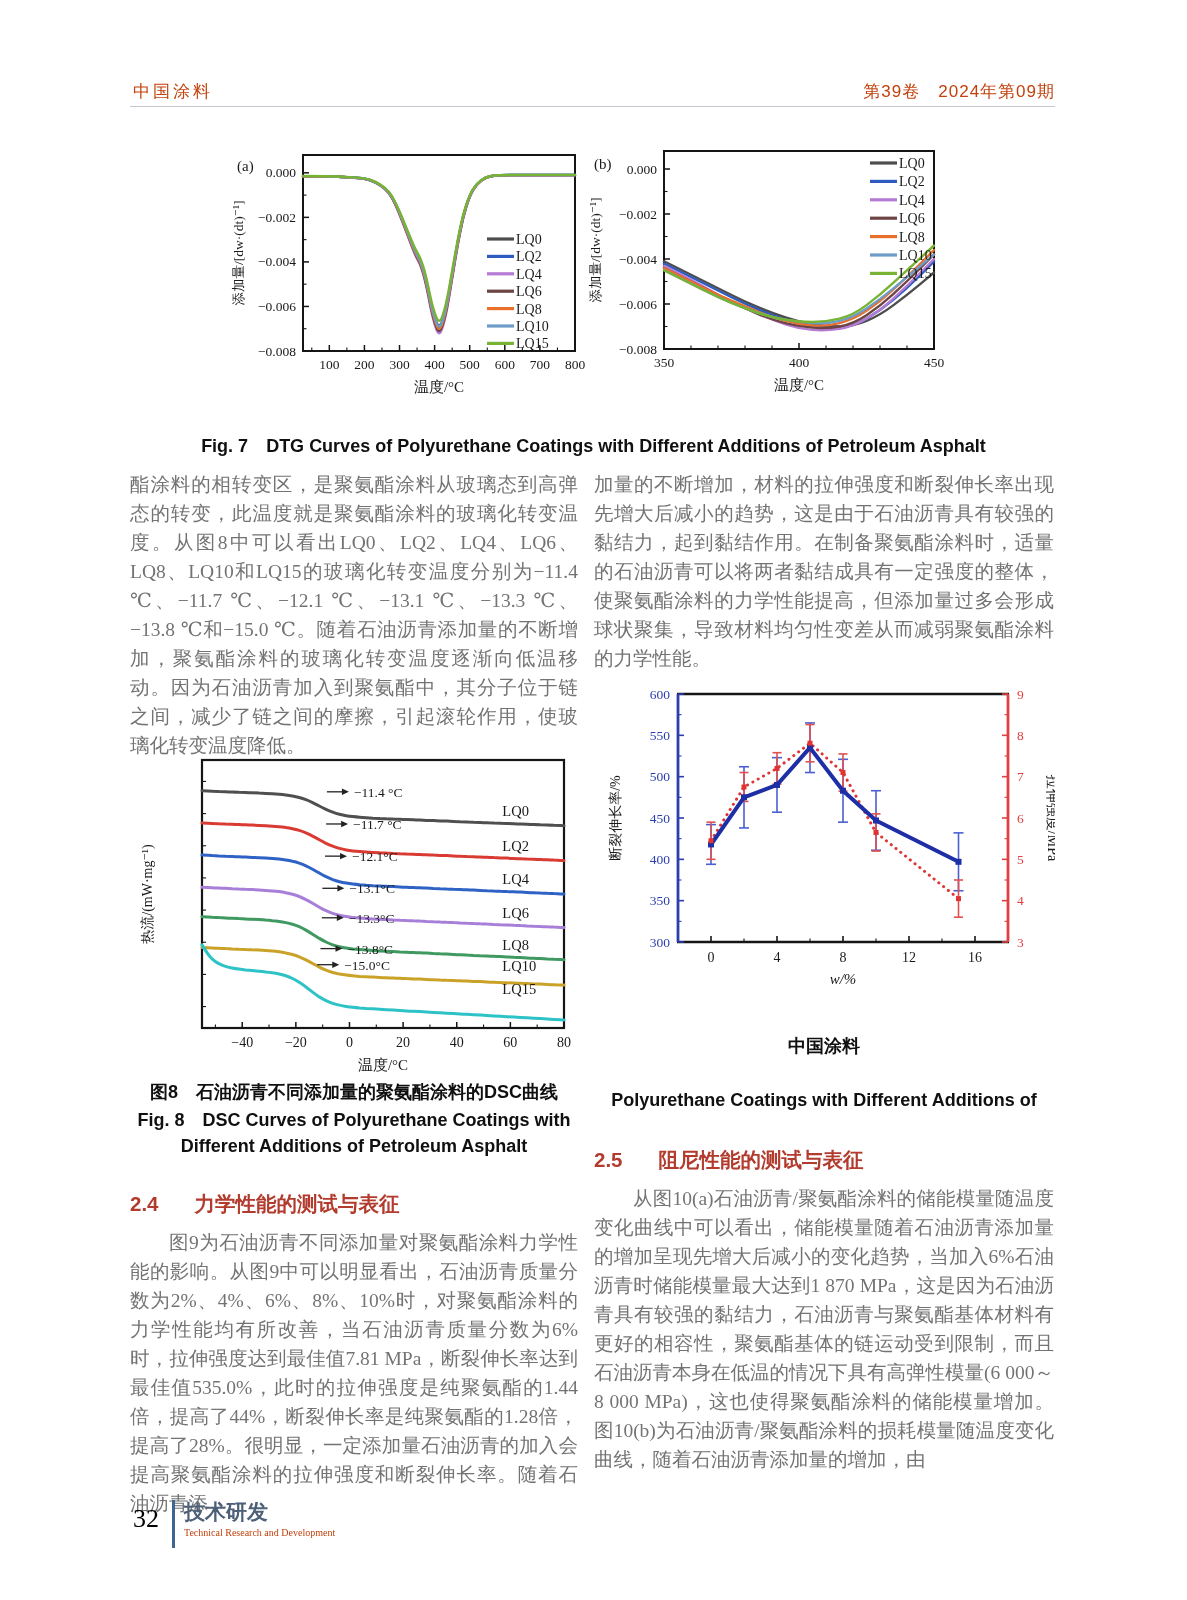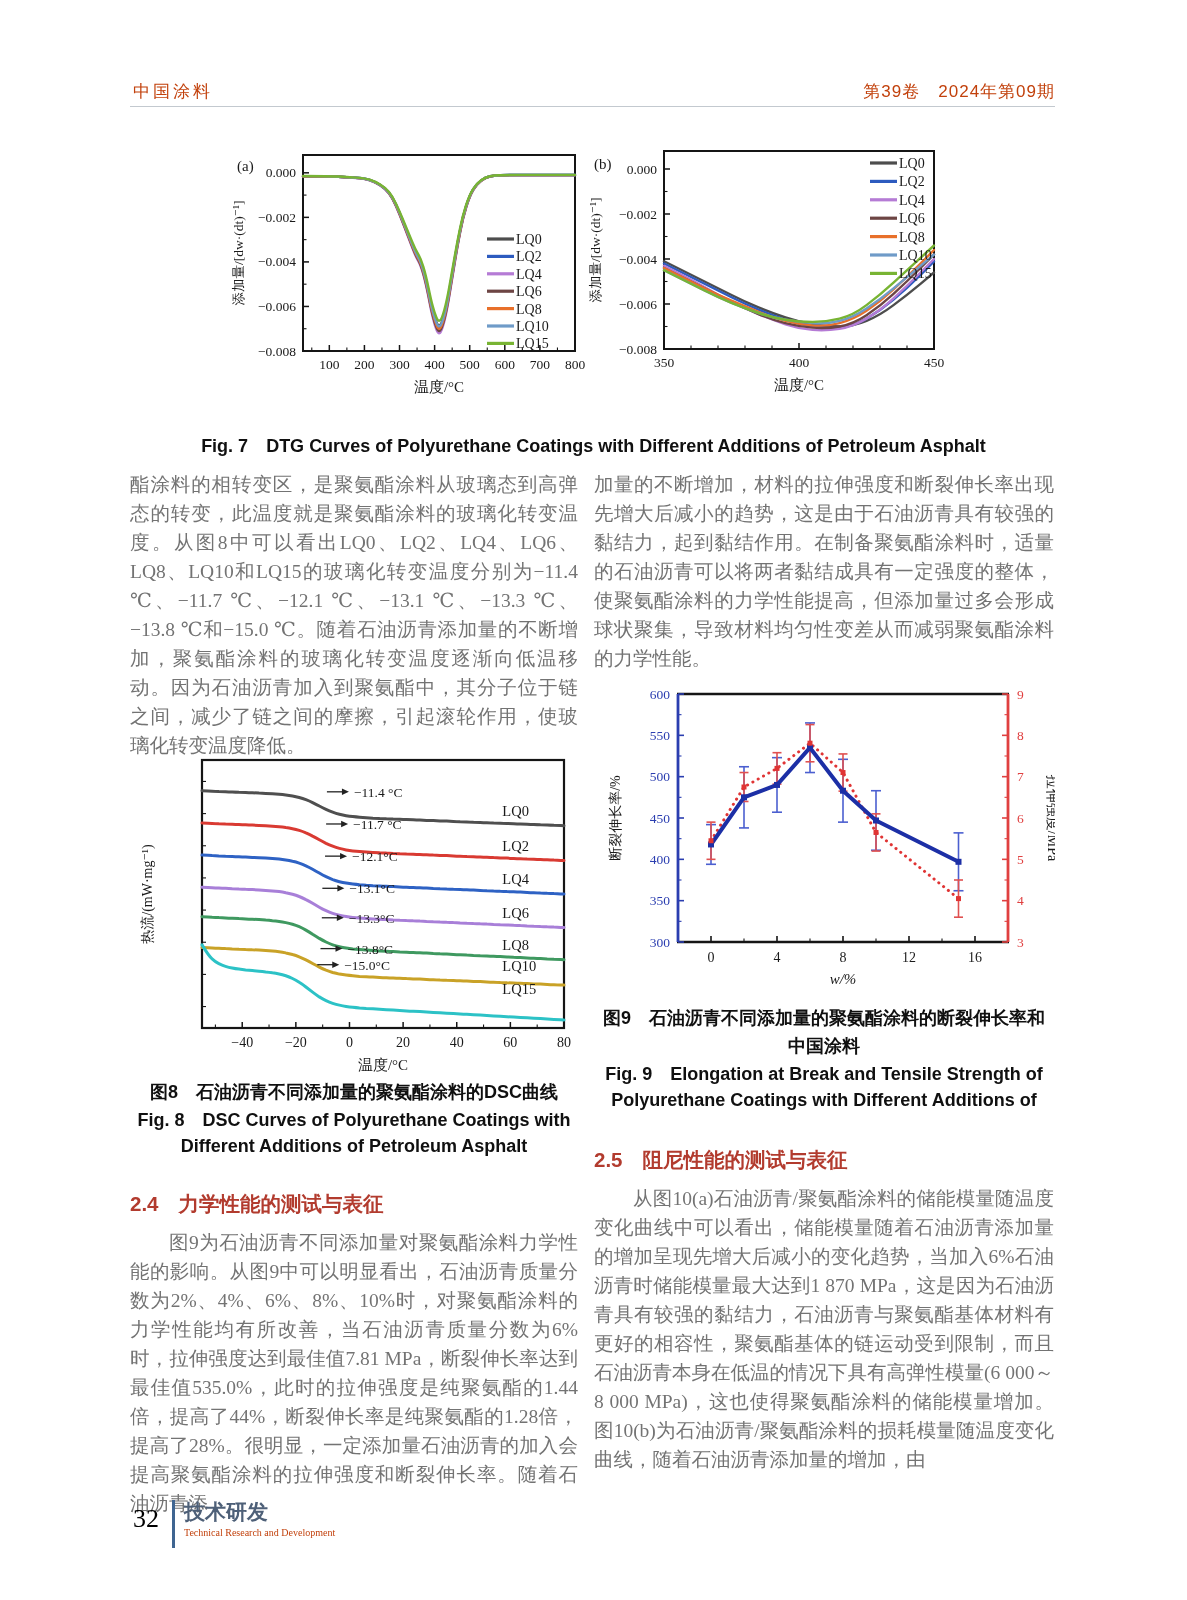--- a/index.html
+++ b/index.html
@@ -10,21 +10,21 @@
   .hdr{font-family:"Liberation Sans","DejaVu Sans",sans-serif;font-size:17px;color:#c2410c;letter-spacing:3px}
   .hdr-r{letter-spacing:1px}
   .rule{height:1px;background:#c3c9cf}
   .para{font-size:19.5px;line-height:29px;text-align:justify;color:#737373}
   .indent{text-indent:2em}
   .cap-cn{font-family:"Liberation Sans","DejaVu Sans",sans-serif;font-weight:bold;font-size:18px;
           text-align:center;color:#101010;white-space:pre-wrap}
   .cap-en{font-family:Liberation Sans, sans-serif;font-weight:bold;font-size:18px;
           text-align:center;color:#101010;white-space:pre-wrap}
   .sec{font-family:"Liberation Sans","DejaVu Sans",sans-serif;font-weight:bold;font-size:20.5px;color:#b23b2e}
-  .sec .num{margin-right:20px}
+  .sec .num{margin-right:36px}
   .ft-page{font-size:26px;color:#000000;font-family:"Liberation Serif",serif}
   .ft-bar{width:3px;background:#3f6591}
   .ft-cn{font-family:"Liberation Sans","DejaVu Sans",sans-serif;font-weight:bold;font-size:21px;color:#4e6078}
   .ft-en{font-family:"Liberation Serif","DejaVu Serif",serif;font-size:10px;color:#c2410c}
   svg text{font-family:"Liberation Serif","DejaVu Serif",serif}
 </style>
 </head>
 <body>
 
 <div class="page">
@@ -354,23 +354,21 @@
       <rect x="174.5" y="85.89999999999999" width="5" height="5" fill="#e03434"></rect>
       <rect x="207.5" y="60.68666666666668" width="5" height="5" fill="#e03434"></rect>
       <rect x="240.5" y="90.03333333333335" width="5" height="5" fill="#e03434"></rect>
       <rect x="273.5" y="149.96666666666664" width="5" height="5" fill="#e03434"></rect>
       <rect x="356" y="216.10000000000002" width="5" height="5" fill="#e03434"></rect>
       <text x="243" y="304" fill="#1a1a1a" font-size="15" text-anchor="middle" font-style="italic">w/%</text>
       <text x="20" y="138" fill="#1a1a1a" font-size="14" text-anchor="middle" transform="rotate(-90 20 138)">断裂伸长率/%</text>
       <text x="448" y="138" fill="#1a1a1a" font-size="14" text-anchor="middle" transform="rotate(90 448 138)">拉伸强度/MPa</text>
     </svg>
 
-  <div class="abs cap-cn" style="left:594px;top:1006px;width:460px">图9　石油沥青不同添加量的聚氨酯涂料的断裂伸长率和</div>
   <div class="abs cap-cn" style="left:594px;top:1034px;width:460px">中国涂料</div>
-  <div class="abs cap-en" style="left:594px;top:1062px;width:460px">Fig. 9　Elongation at Break and Tensile Strength of</div>
   <div class="abs cap-en" style="left:594px;top:1090px;width:460px">Polyurethane Coatings with Different Additions of</div>
 
   <div class="abs sec" style="left:594px;top:1146px">
     <span class="num">2.5</span><span>阻尼性能的测试与表征</span>
   </div>
   <div class="abs para indent" style="left:594px;top:1184px;width:460px">从图10(a)石油沥青/聚氨酯涂料的储能模量随温度变化曲线中可以看出，储能模量随着石油沥青添加量的增加呈现先增大后减小的变化趋势，当加入6%石油沥青时储能模量最大达到1 870 MPa，这是因为石油沥青具有较强的黏结力，石油沥青与聚氨酯基体材料有更好的相容性，聚氨酯基体的链运动受到限制，而且石油沥青本身在低温的情况下具有高弹性模量(6 000～8 000 MPa)，这也使得聚氨酯涂料的储能模量增加。图10(b)为石油沥青/聚氨酯涂料的损耗模量随温度变化曲线，随着石油沥青添加量的增加，由</div>
 
   <div class="abs ft-page" style="left:133px;top:1504px">32</div>
   <div class="abs ft-bar" style="left:172px;top:1500px;height:48px"></div>
   <div class="abs ft-cn" style="left:184px;top:1498px">技术研发</div>

